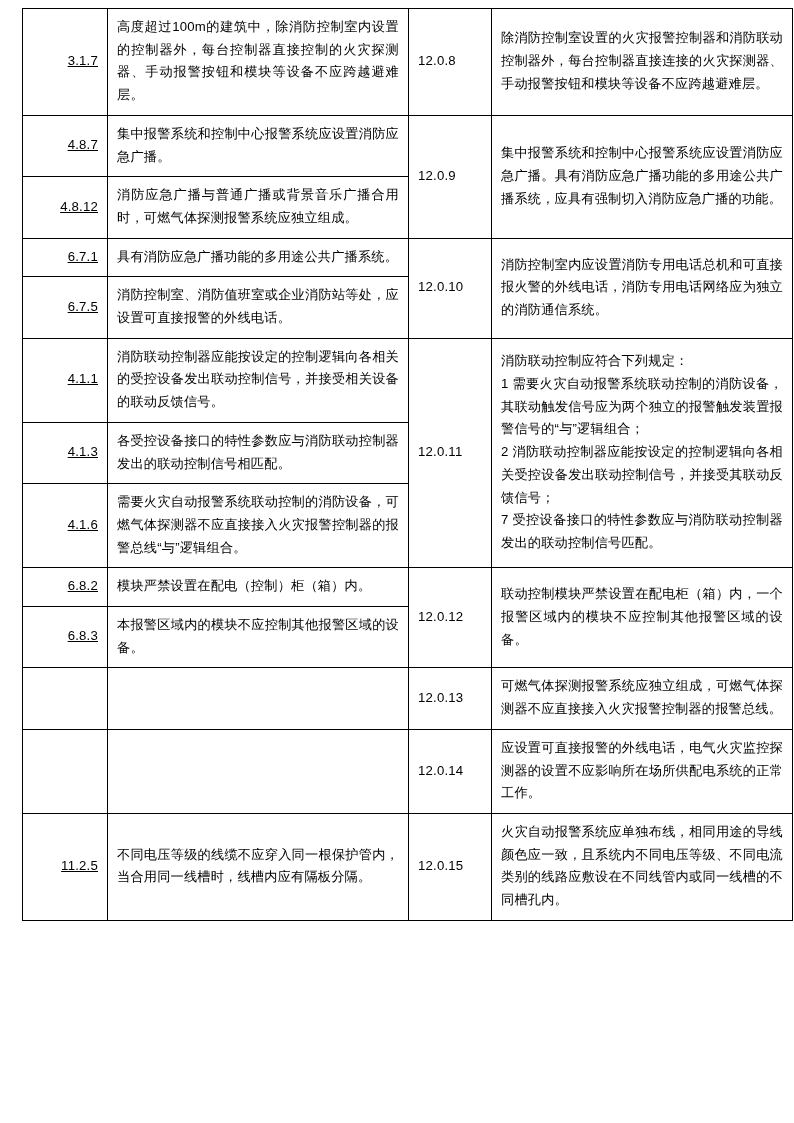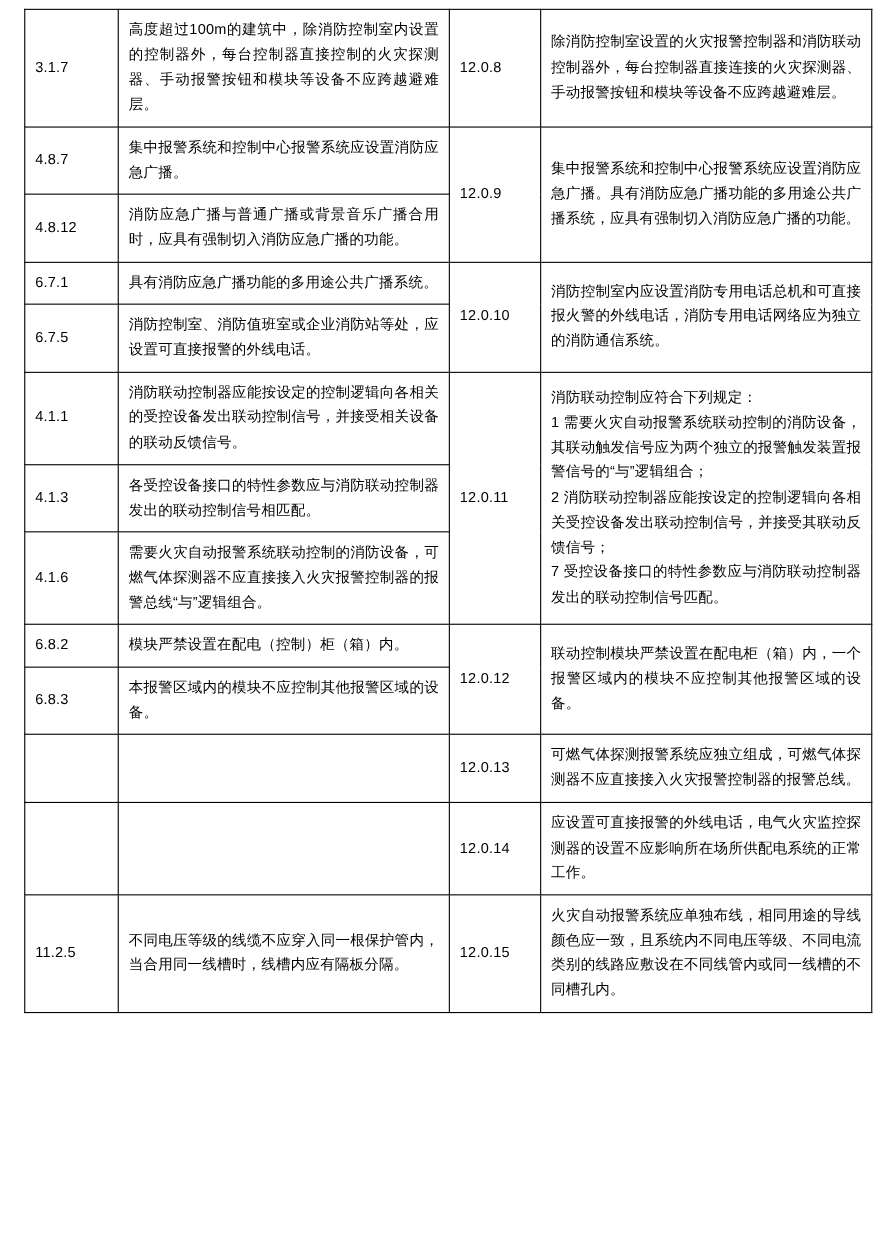--- a/index.html
+++ b/index.html
@@ -27,25 +27,26 @@
   }
   table.spec td {
     border: 1px solid #000000;
     vertical-align: middle;
     padding: 7px 9px 8px 9px;
     font-size: 13.2px;
     line-height: 1.72;
     letter-spacing: 0.2px;
   }
   td.code {
-    text-align: left;
+    text-align: right;
     width: 66px;
     white-space: nowrap;
     letter-spacing: 1.2px;
     font-size: 13px;
+    text-decoration: underline;
   }
   td.newcode {
     width: 64px;
     white-space: nowrap;
     letter-spacing: 1.2px;
     font-size: 13px;
   }
   td.text {
     width: 282px;
     text-align: justify;
@@ -76,21 +77,21 @@
 
       <tr>
         <td class="code">4.8.7</td>
         <td class="text">集中报警系统和控制中心报警系统应设置消防应急广播。</td>
         <td class="newcode" rowspan="2">12.0.9</td>
         <td class="newtext" rowspan="2">集中报警系统和控制中心报警系统应设置消防应急广播。具有消防应急广播功能的多用途公共广播系统，应具有强制切入消防应急广播的功能。</td>
       </tr>
 
       <tr>
         <td class="code">4.8.12</td>
-        <td class="text">消防应急广播与普通广播或背景音乐广播合用时，应具有强制切入消防应急广播的功能。</td>
+        <td class="text">消防应急广播与普通广播或背景音乐广播合用时，可燃气体探测报警系统应独立组成。</td>
       </tr>
 
       <tr>
         <td class="code">6.7.1</td>
         <td class="text">具有消防应急广播功能的多用途公共广播系统。</td>
         <td class="newcode" rowspan="2">12.0.10</td>
         <td class="newtext" rowspan="2">消防控制室内应设置消防专用电话总机和可直接报火警的外线电话，消防专用电话网络应为独立的消防通信系统。</td>
       </tr>
 
       <tr>

